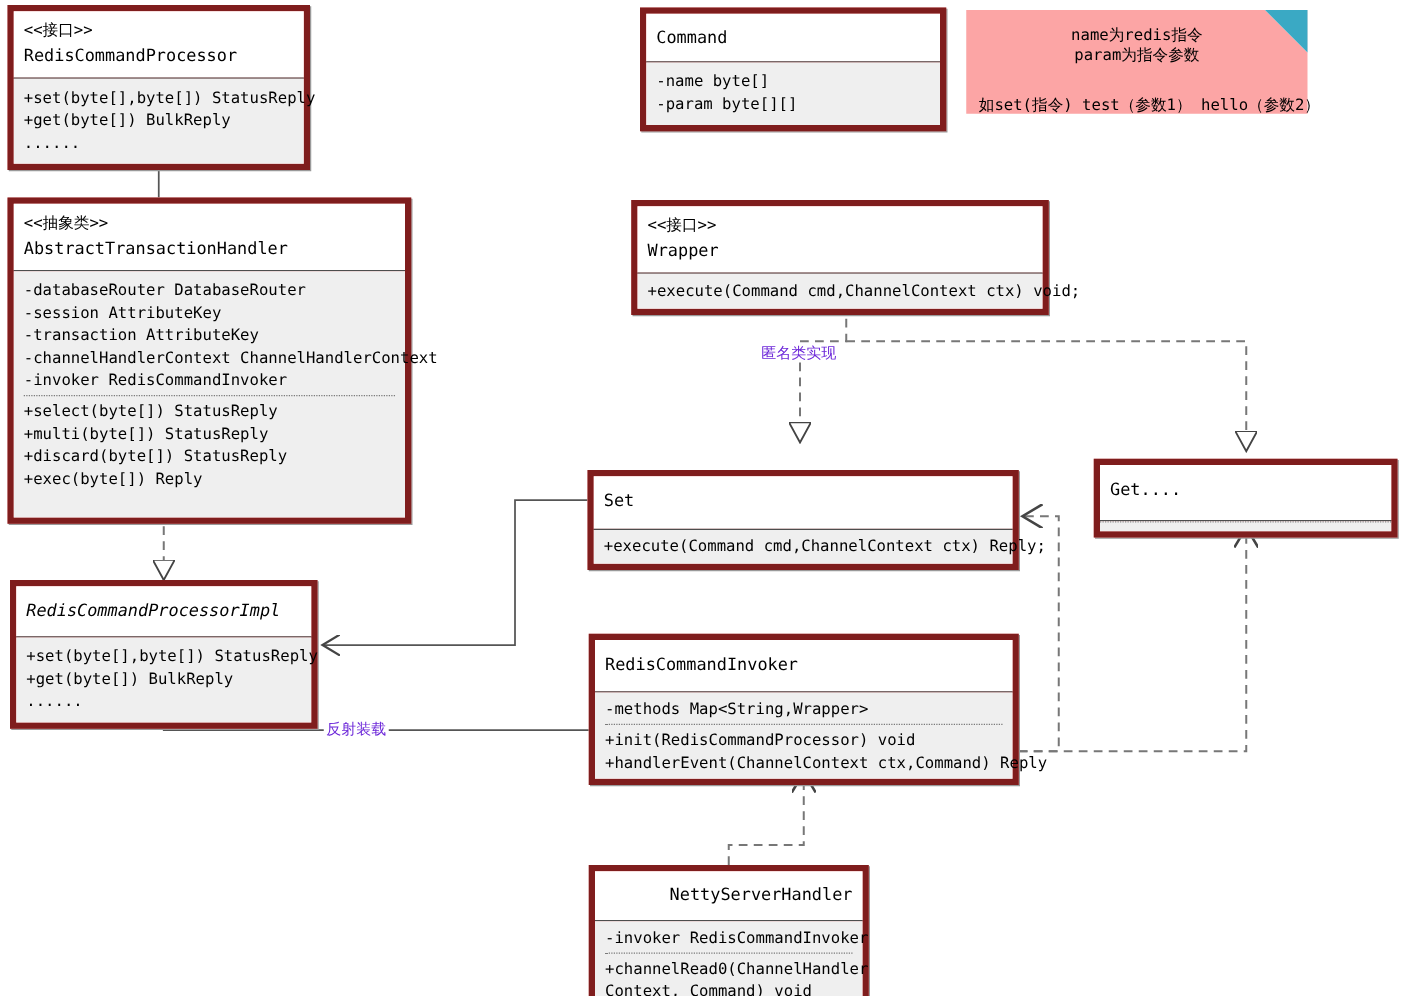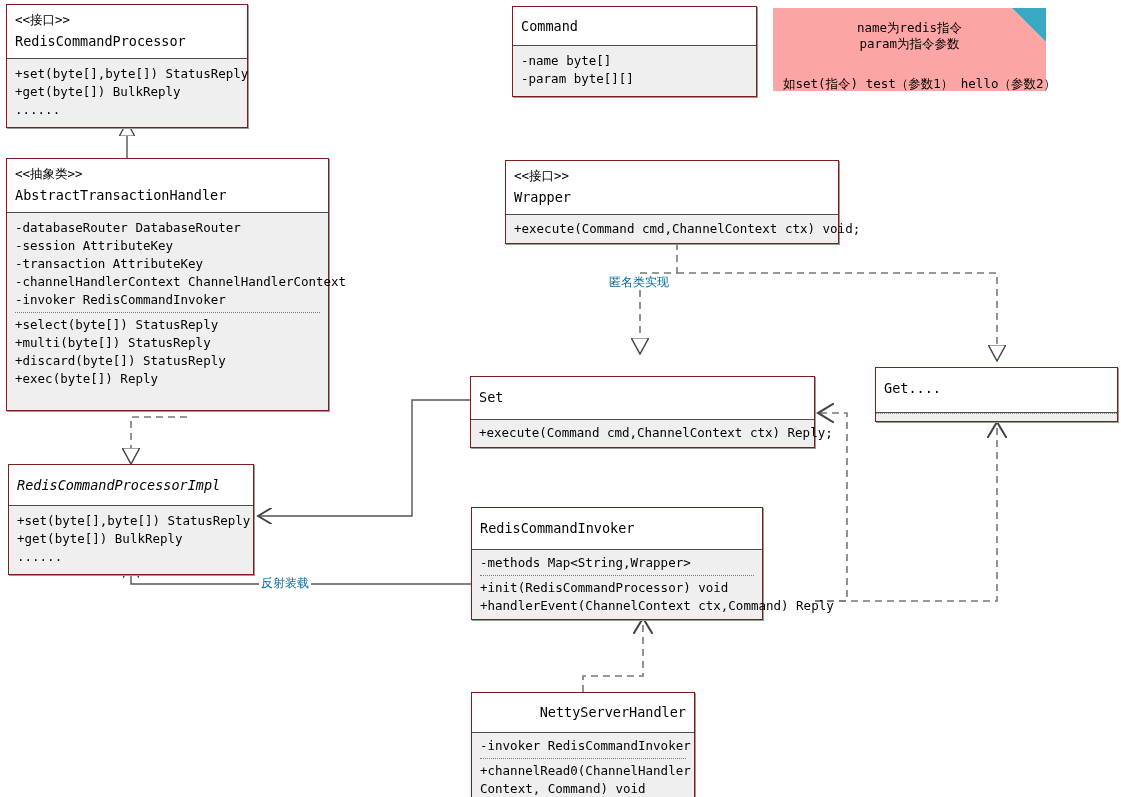--- a/index.html
+++ b/index.html
@@ -8,21 +8,21 @@
     width:1121px;height:797px;
     background:#ffffff;
     font-family:"DejaVu Sans Mono","Liberation Mono",monospace;
     overflow:hidden;
   }
   #wires{position:absolute;left:0;top:0;width:1121px;height:797px;pointer-events:none;}
 
   .uml{
     position:absolute;
     box-sizing:border-box;
-    border:1px solid #7f1d1d;
+    border:5px solid #7f1d1d;
     background:#fca5a5;
     box-shadow:1px 1px 0 #9a9a9a;
   }
   .uml .head{
     padding:6px 8px 7px 8px;
     background:#ffffff;
   }
   .uml .stereo{
     font-size:12.5px;color:#000;line-height:17px;white-space:nowrap;
   }
@@ -69,21 +69,21 @@
     position:relative;
     padding:12px 10px 10px 10px;
     font-size:12.5px;line-height:16px;color:#000;
     text-align:center;white-space:nowrap;
   }
   #note .nline{display:block;}
   #note .nline.l3{text-align:center;margin-top:24px;}
 
   .edgelabel{
     position:absolute;
-    font-size:12px;color:#0369a1;
+    font-size:12px;color:#6d28d9;
     background:#ffffff;
     padding:0 2px;
     line-height:14px;
     white-space:nowrap;
   }
 </style>
 </head>
 <body>
 
 <div id="canvas">
@@ -223,21 +223,21 @@
   </div>
 
   <div class="uml" style="left:875px;top:367px;width:243px;">
     <div class="head" style="padding-top:10px;padding-bottom:14px;">
       <div class="cname" style="padding-top:0;">Get....</div>
     </div>
     <div class="sep"></div>
     <div class="emptybody"></div>
   </div>
 
-  <div class="uml" style="left:471px;top:507px;width:292px;">
+  <div class="uml" style="left:471px;top:507px;width:344px;">
     <div class="head" style="padding-top:10px;padding-bottom:11px;">
       <div class="cname" style="padding-top:0;">RedisCommandInvoker</div>
     </div>
     <div class="sep"></div>
     <div class="body" style="padding-top:4px;padding-bottom:4px;">
       <div class="row">-methods Map&lt;String,Wrapper&gt;</div>
       <div class="dotsep"></div>
       <div class="row">+init(RedisCommandProcessor) void</div>
       <div class="row">+handlerEvent(ChannelContext ctx,Command) Reply</div>
     </div>

